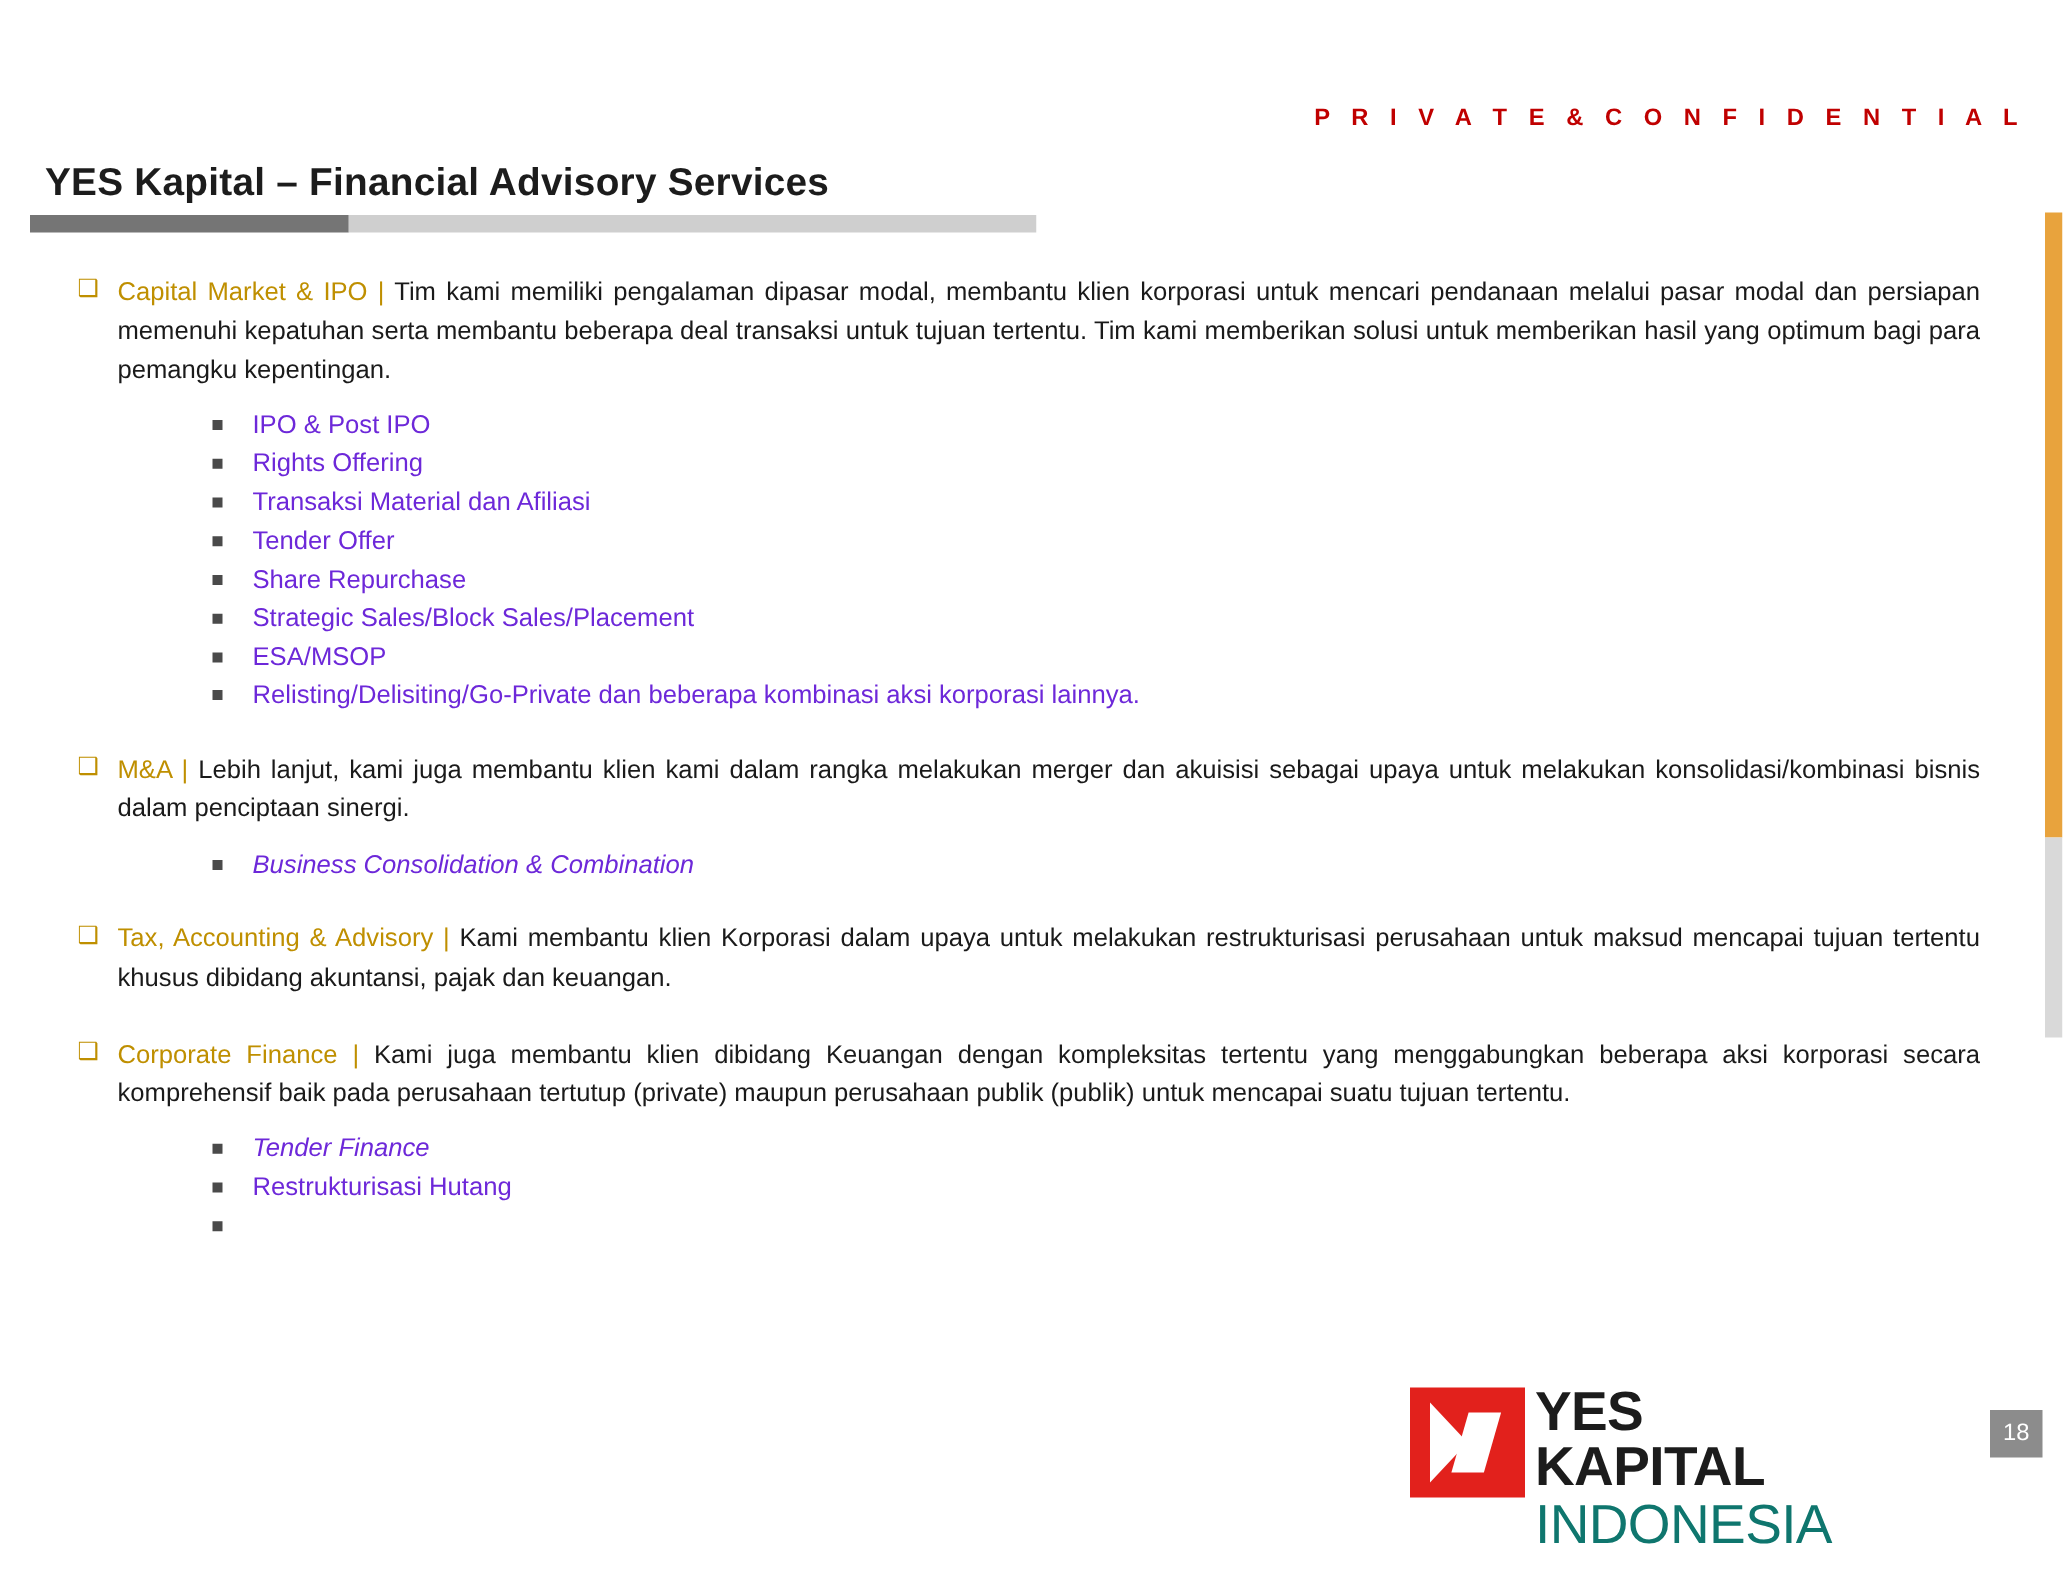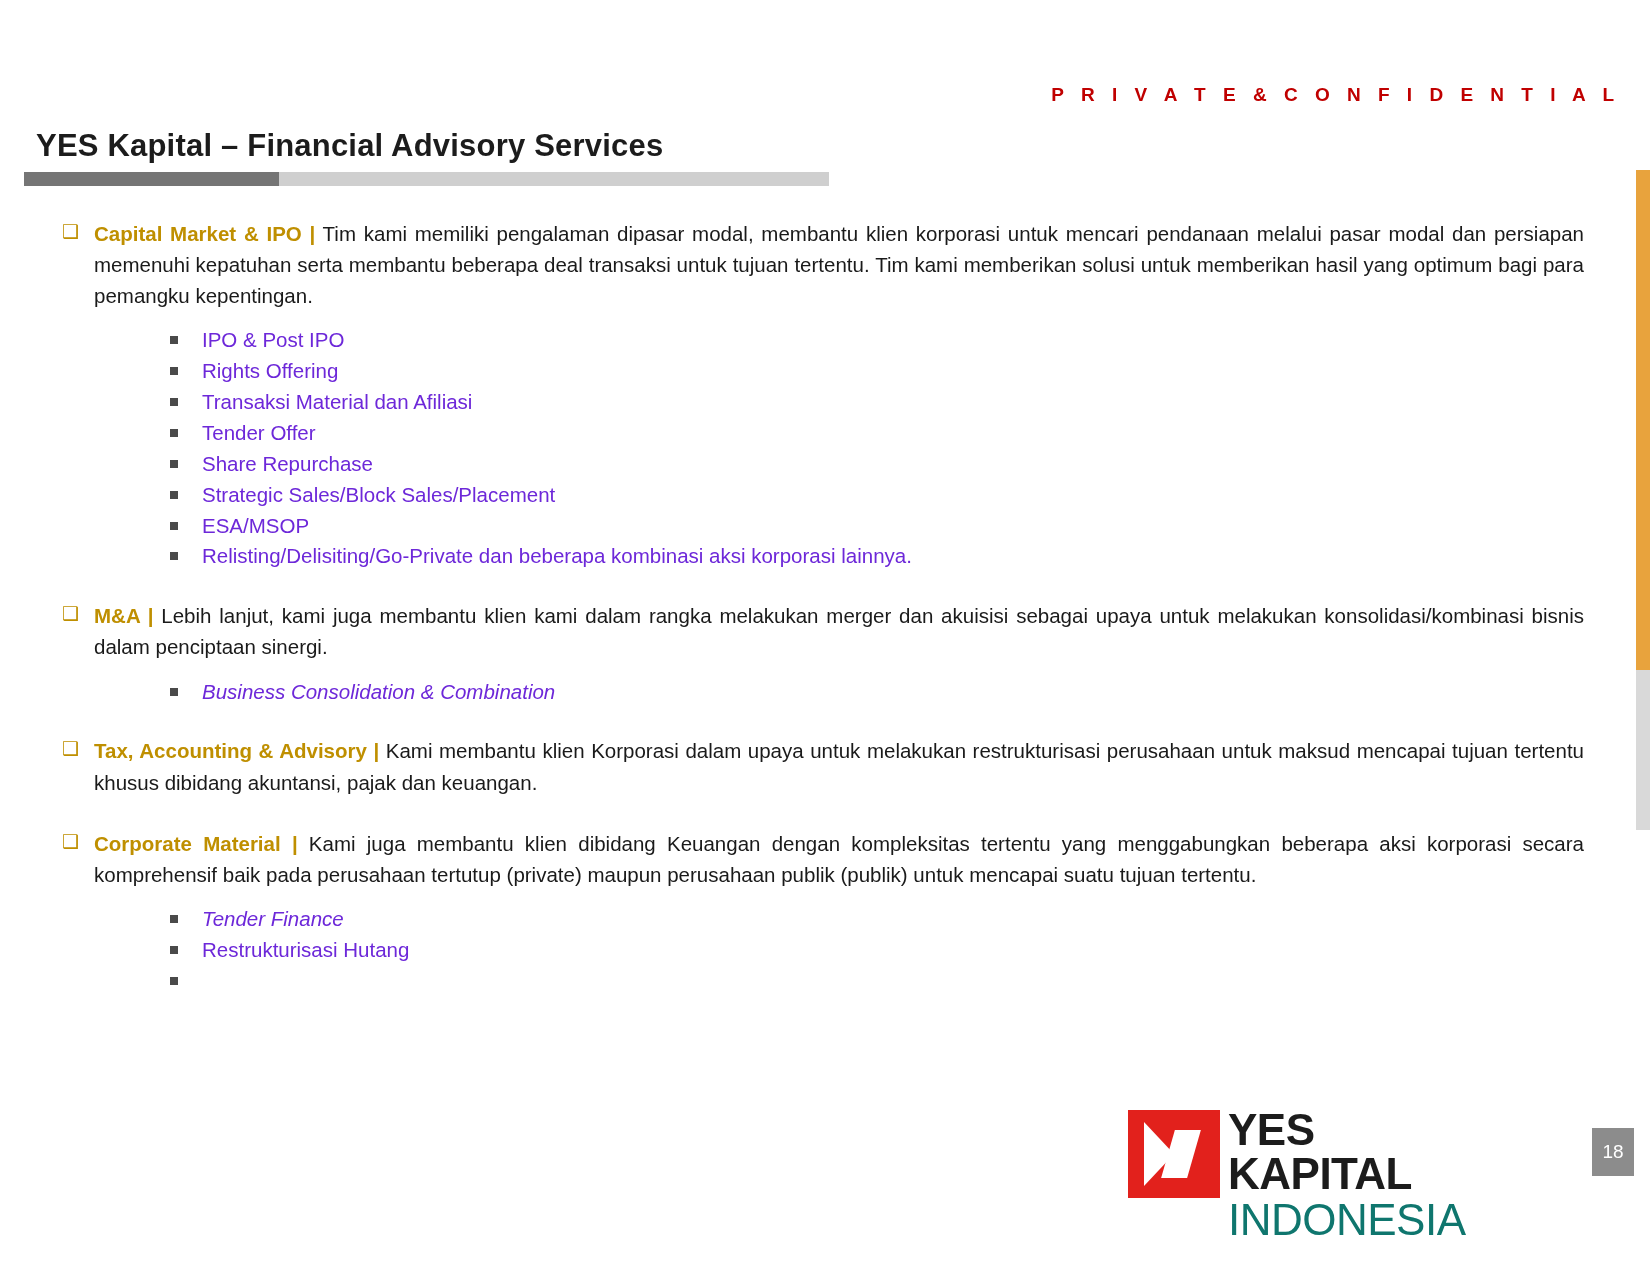--- a/index.html
+++ b/index.html
@@ -110,21 +110,21 @@
   .para .marker {
     position: absolute;
     left: 0;
     top: 2px;
     font-size: 19px;
     color: #bf8f00;
     line-height: 1.3;
   }
   .lead {
     color: #bf8f00;
-    font-weight: bold;
+    font-weight: normal;
   }
 
   .sublist {
     list-style: none;
     margin: 16px 0 0 0;
     padding: 0 0 0 140px;
   }
   .sublist li {
     position: relative;
     font-size: 20.5px;
@@ -204,21 +204,21 @@
     color: #0f766e;
     letter-spacing: -0.5px;
   }
 
   
   .page-num {
     position: absolute;
     right: 16px;
     top: 1128px;
     width: 42px;
-    height: 48px;
+    height: 38px;
     background: #8c8c8c;
     color: #ffffff;
     font-size: 19px;
     display: flex;
     align-items: center;
     justify-content: center;
   }
 </style>
 </head>
 <body>
@@ -271,21 +271,21 @@
     <div class="block">
       <div class="para">
         <span class="marker">❑</span><span class="lead">Tax, Accounting &amp; Advisory |</span><span> Kami membantu klien Korporasi dalam upaya untuk melakukan restrukturisasi perusahaan untuk maksud mencapai tujuan tertentu khusus dibidang akuntansi, pajak dan keuangan.</span>
       </div>
     </div>
 
     <div class="gap-after"></div>
 
     <div class="block">
       <div class="para">
-        <span class="marker">❑</span><span class="lead">Corporate Material |</span><span> Kami juga membantu klien dibidang Keuangan dengan kompleksitas tertentu yang menggabungkan beberapa  aksi korporasi secara komprehensif baik pada perusahaan tertutup (private) maupun perusahaan publik (publik) untuk mencapai suatu tujuan tertentu.</span>
+        <span class="marker">❑</span><span class="lead">Corporate Finance |</span><span> Kami juga membantu klien dibidang Keuangan dengan kompleksitas tertentu yang menggabungkan beberapa  aksi korporasi secara komprehensif baik pada perusahaan tertutup (private) maupun perusahaan publik (publik) untuk mencapai suatu tujuan tertentu.</span>
       </div>
       <ul class="sublist">
         <li><span class="sq"></span><span class="ital">Tender Finance</span></li>
         <li><span class="sq"></span><span>Restrukturisasi Hutang</span></li>
         <li><span class="sq"></span></li>
       </ul>
     </div>
 
   </div>
 

